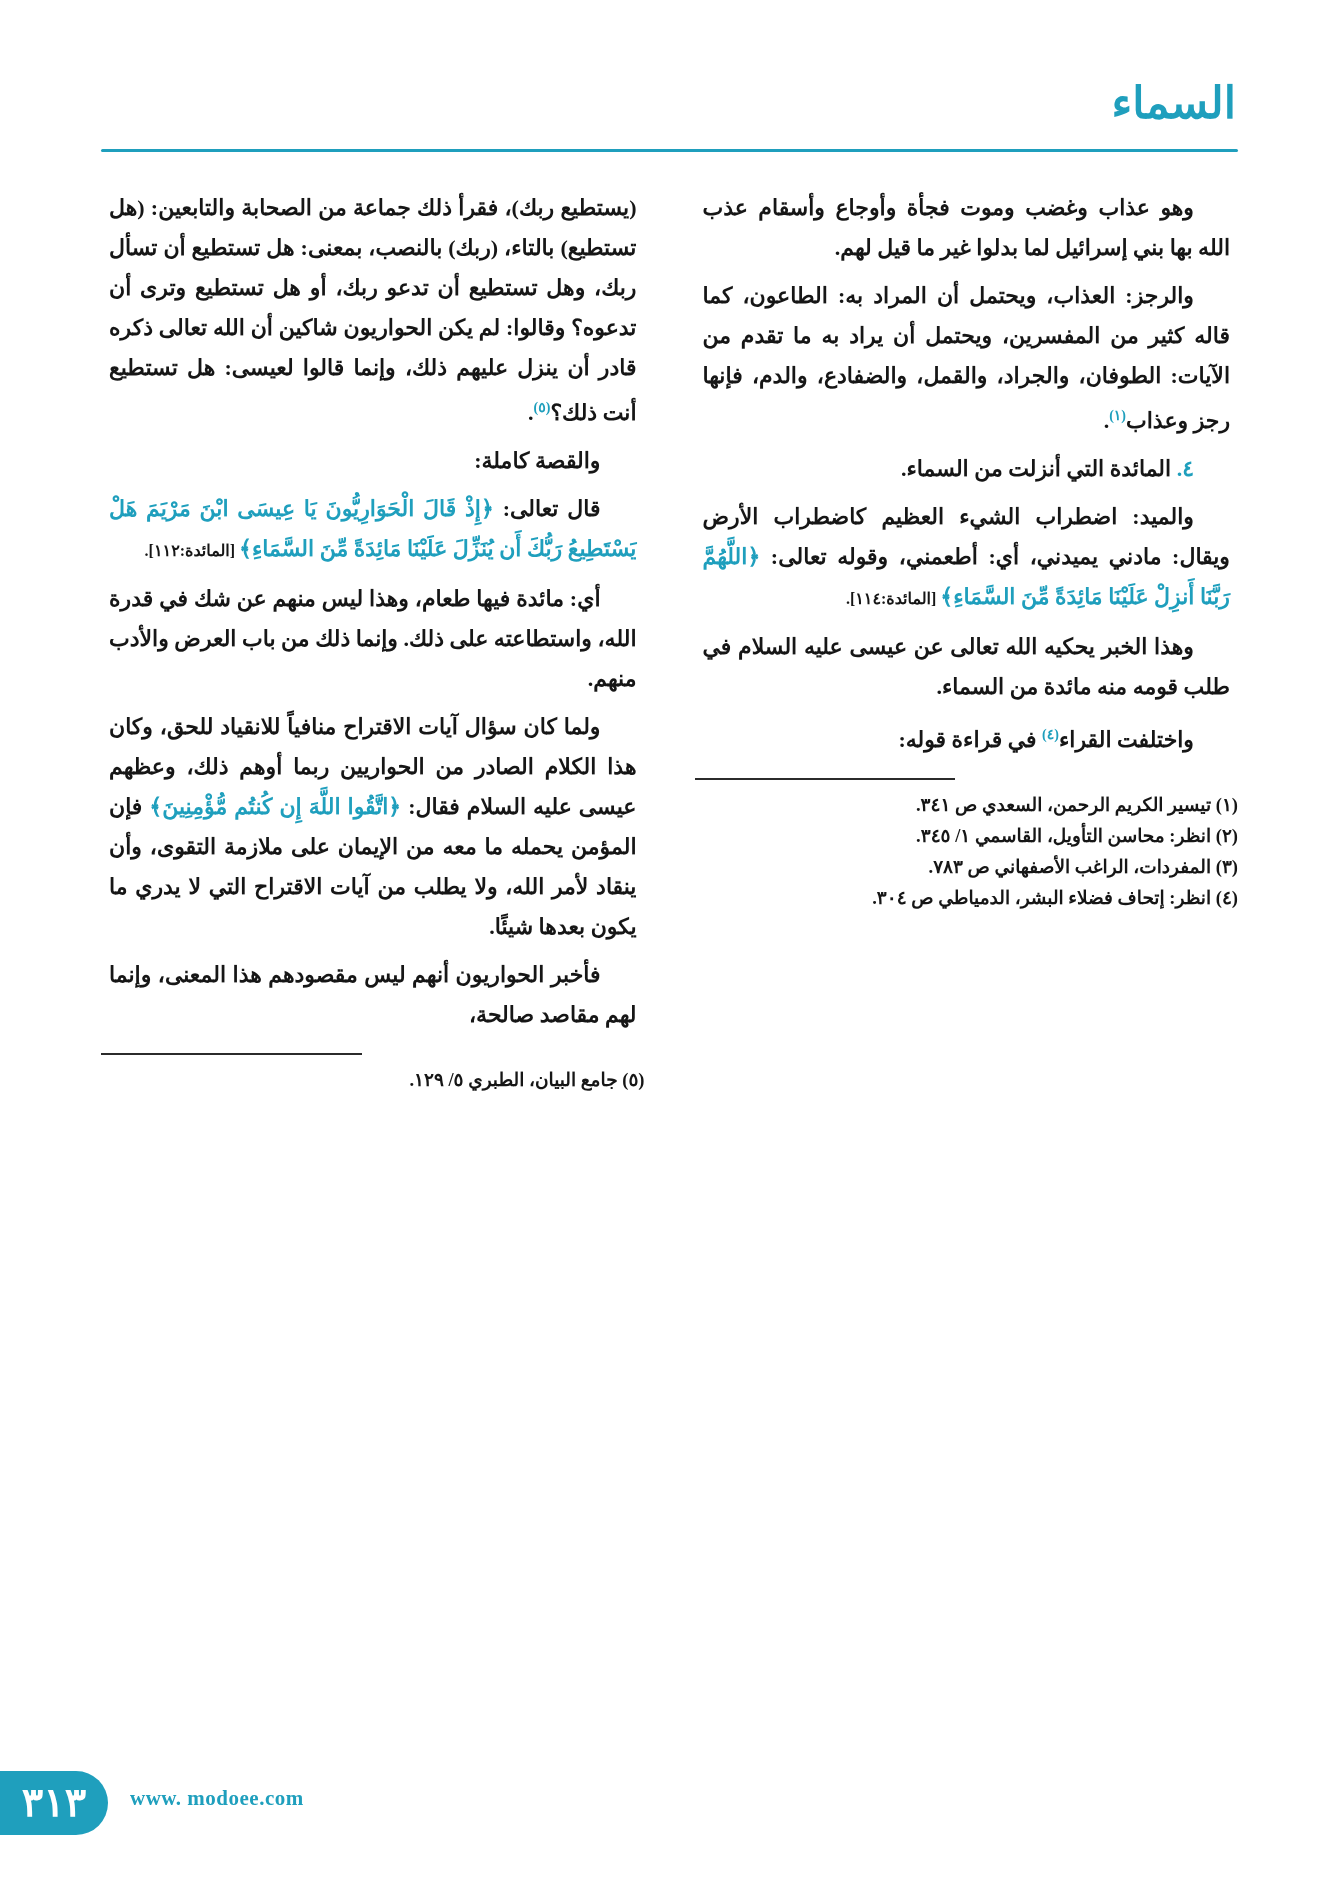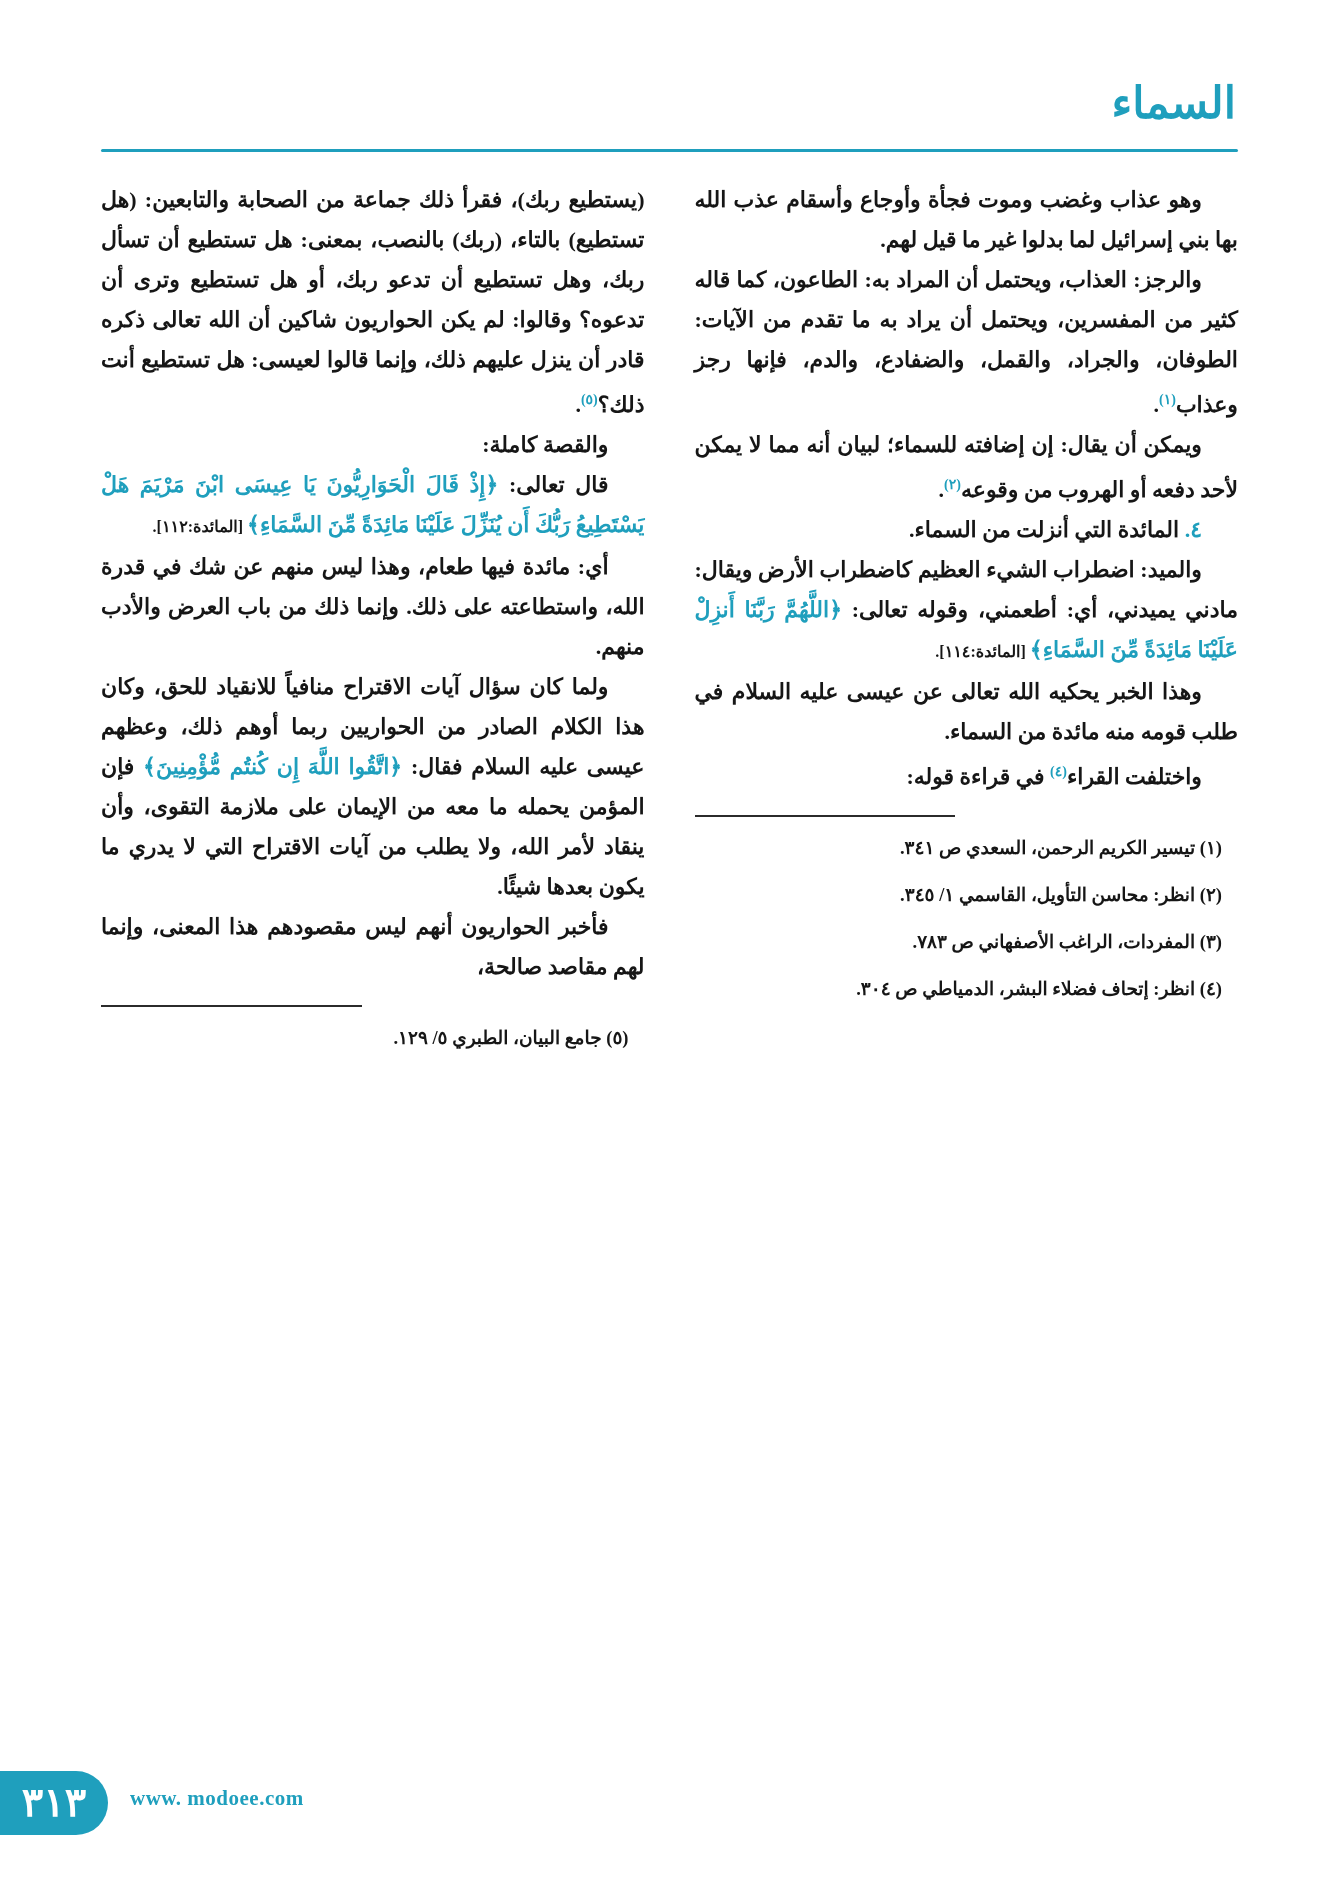--- a/index.html
+++ b/index.html
@@ -27,21 +27,21 @@
     position:absolute;top:149px;right:101px;left:101px;
     height:3px;background:var(--accent);border-radius:2px;
   }
   
   .columns{
     position:absolute;top:180px;right:101px;left:101px;
     display:flex;gap:50px;align-items:flex-start;
   }
   .column{flex:1 1 0;min-width:0;}
   .para{
-    margin:0;
+    margin:8px;
     font-size:22px;
     line-height:40px;
     font-weight:bold;
     text-align:justify;
     text-indent:36px;
     color:var(--ink);
   }
   .para.no-indent{text-indent:0;}
   .seg-q{color:var(--accent);}
   .seg-num{color:var(--accent);}
@@ -54,21 +54,21 @@
   .seg-src{font-size:16px;}
   
   .fn-rule-wrap{margin:18px 0 10px;}
   .fn-rule{
     width:48%;height:2px;background:#2b2b2b;
     margin-left:auto;margin-right:0;
   }
   
   .fn-rule{margin-right:auto;margin-left:0;}
   .footnote{
-    margin:16px;
+    margin:0;
     font-size:18.5px;
     line-height:31px;
     font-weight:bold;
     text-align:justify;
     padding-right:52px;
     text-indent:-52px;
     color:var(--ink);
   }
   
   .page-badge{
@@ -96,21 +96,20 @@
 
   <div class="header-title">السماء</div>
   <div class="header-rule"></div>
 
   <main class="columns">
 
     <section class="column">
       <div class="col-body">
           <p class="para"><span class="seg-n">وهو عذاب وغضب وموت فجأة وأوجاع وأسقام عذب الله بها بني إسرائيل لما بدلوا غير ما قيل لهم.</span></p>
           <p class="para"><span class="seg-n">والرجز: العذاب، ويحتمل أن المراد به: الطاعون، كما قاله كثير من المفسرين، ويحتمل أن يراد به ما تقدم من الآيات: الطوفان، والجراد، والقمل، والضفادع، والدم، فإنها رجز وعذاب</span><span class="seg-r">(١)</span><span class="seg-n">.</span></p>
-          <p class="para"><span class="seg-n">ويمكن أن يقال: إن إضافته للسماء؛ لبيان أنه مما لا يمكن لأحد دفعه أو الهروب من وقوعه</span><span class="seg-r">(٢)</span><span class="seg-n">.</span></p>
           <p class="para heading"><span class="seg-num">٤. </span><span class="seg-n">المائدة التي أنزلت من السماء.</span></p>
           <p class="para"><span class="seg-n">والميد: اضطراب الشيء العظيم كاضطراب الأرض ويقال: مادني يميدني، أي: أطعمني، وقوله تعالى: </span><span class="seg-q">﴿اللَّهُمَّ رَبَّنَا أَنزِلْ عَلَيْنَا مَائِدَةً مِّنَ السَّمَاءِ﴾</span><span class="seg-src"> [المائدة:١١٤].</span></p>
           <p class="para"><span class="seg-n">وهذا الخبر يحكيه الله تعالى عن عيسى عليه السلام في طلب قومه منه مائدة من السماء.</span></p>
           <p class="para"><span class="seg-n">واختلفت القراء</span><span class="seg-r">(٤)</span><span class="seg-n"> في قراءة قوله:</span></p>
         </div>
       <div class="fn-rule-wrap">
         <div class="fn-rule"></div>
       </div>
       <div class="footnotes">
           <p class="footnote">(١) تيسير الكريم الرحمن، السعدي ص ٣٤١.</p>

